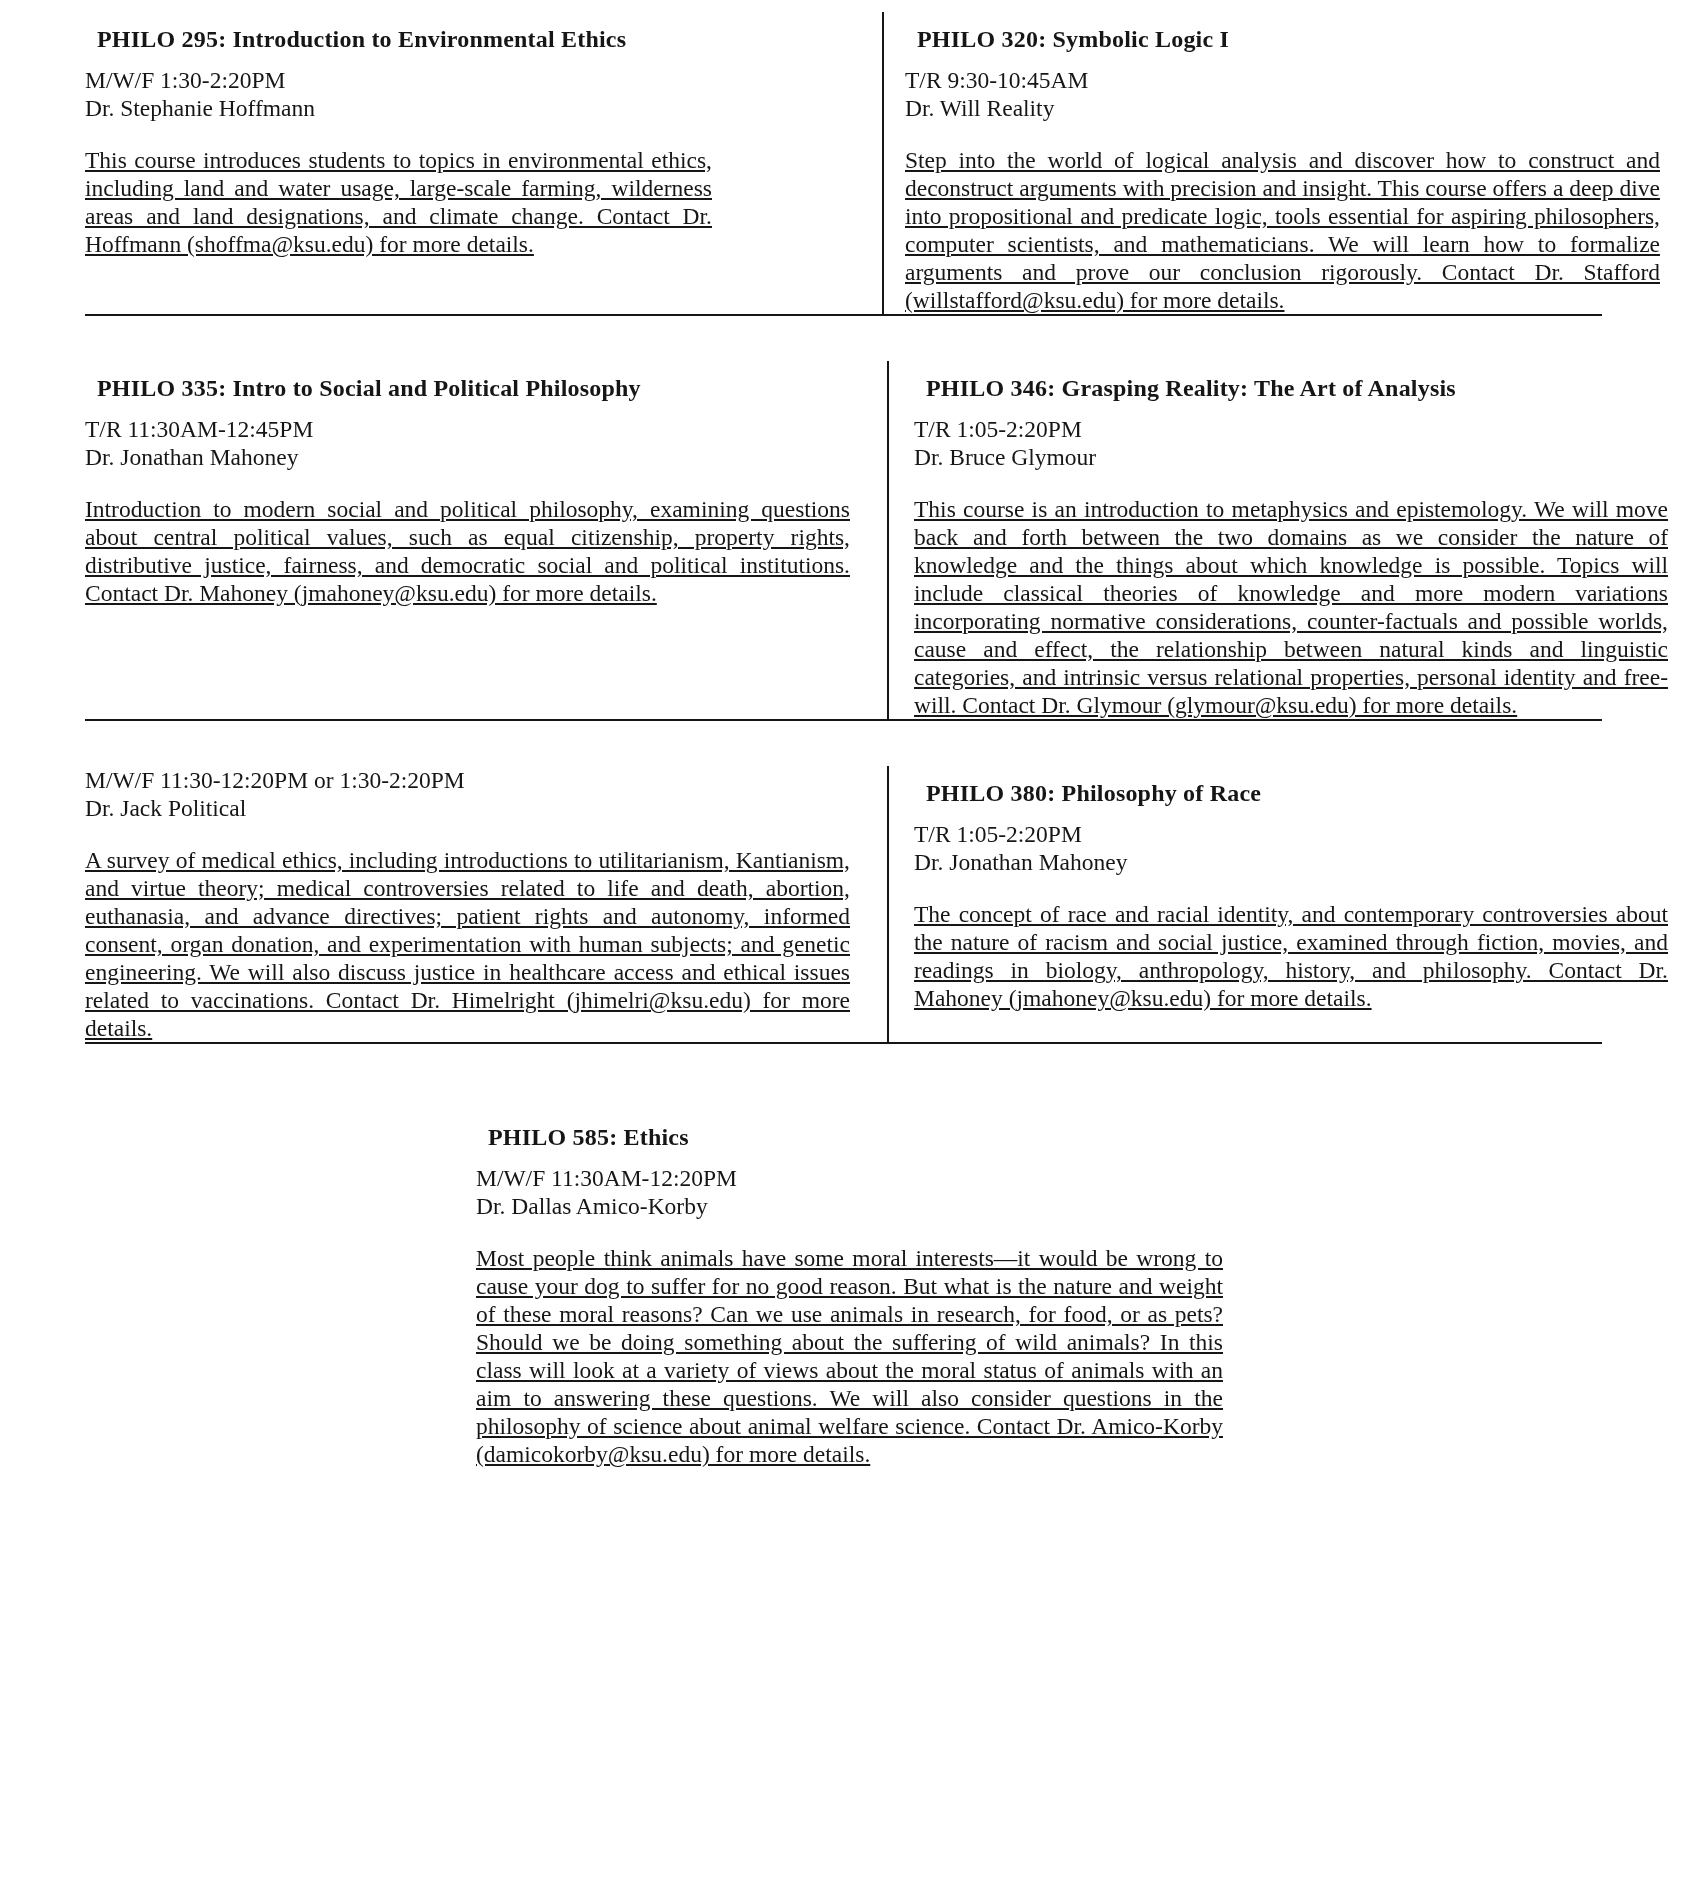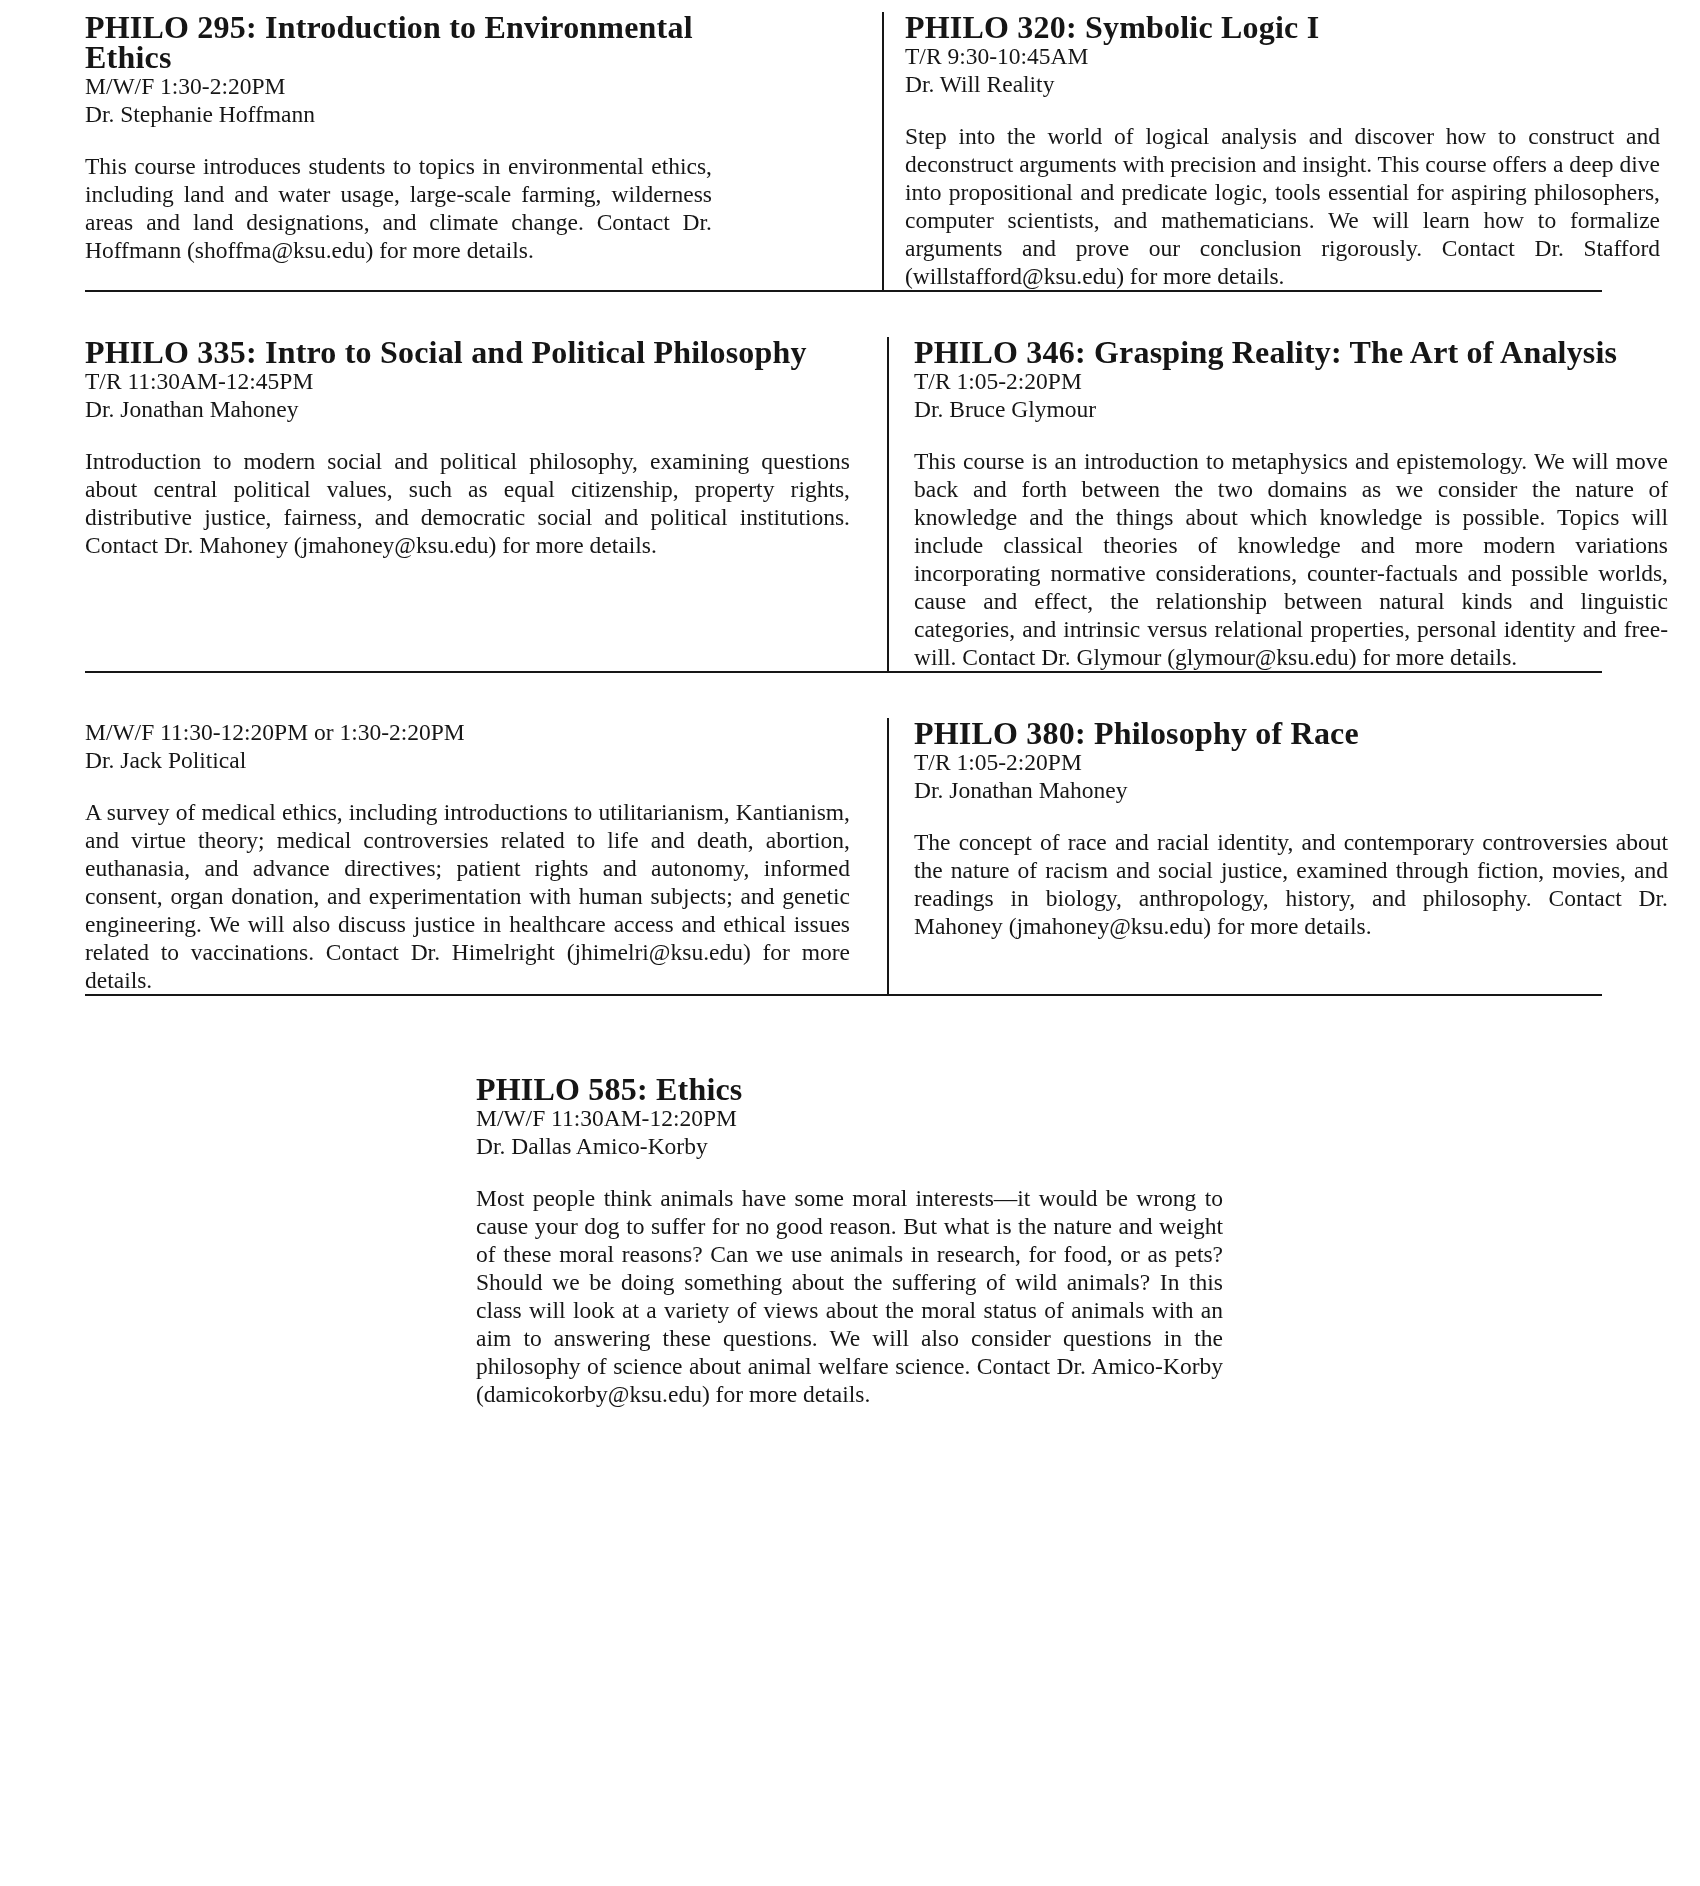--- a/index.html
+++ b/index.html
@@ -13,30 +13,31 @@
     font-size: 23.5px;
     line-height: 28px;
     overflow: hidden;
   }
   .page { padding: 12px 0 0 85px; }
 
   .row { display: flex; align-items: stretch; }
   .vrule { width: 0; border-left: 2px solid #161616; align-self: stretch; }
 
   .course h2 {
-    margin: 0;
-    font-size: 32px;
+    margin: 12px;
+    font-size: 24px;
     font-weight: bold;
     line-height: 30px;
     letter-spacing: 0.2px;
   }
   .course .meta { line-height: 28px; }
   .course p {
     margin: 24px 0 0 0;
     text-align: justify;
+    text-decoration: underline;
   }
 
   
   .row-1 .cell-left  { width: 797px; }
   .row-1 .cell-left .inner { width: 627px; }
   .row-1 .cell-right { width: 776px; padding-left: 21px; }
 
   
   .row-2 .cell-left, .row-3 .cell-left { width: 802px; }
   .row-2 .cell-left .inner, .row-3 .cell-left .inner { width: 765px; }

